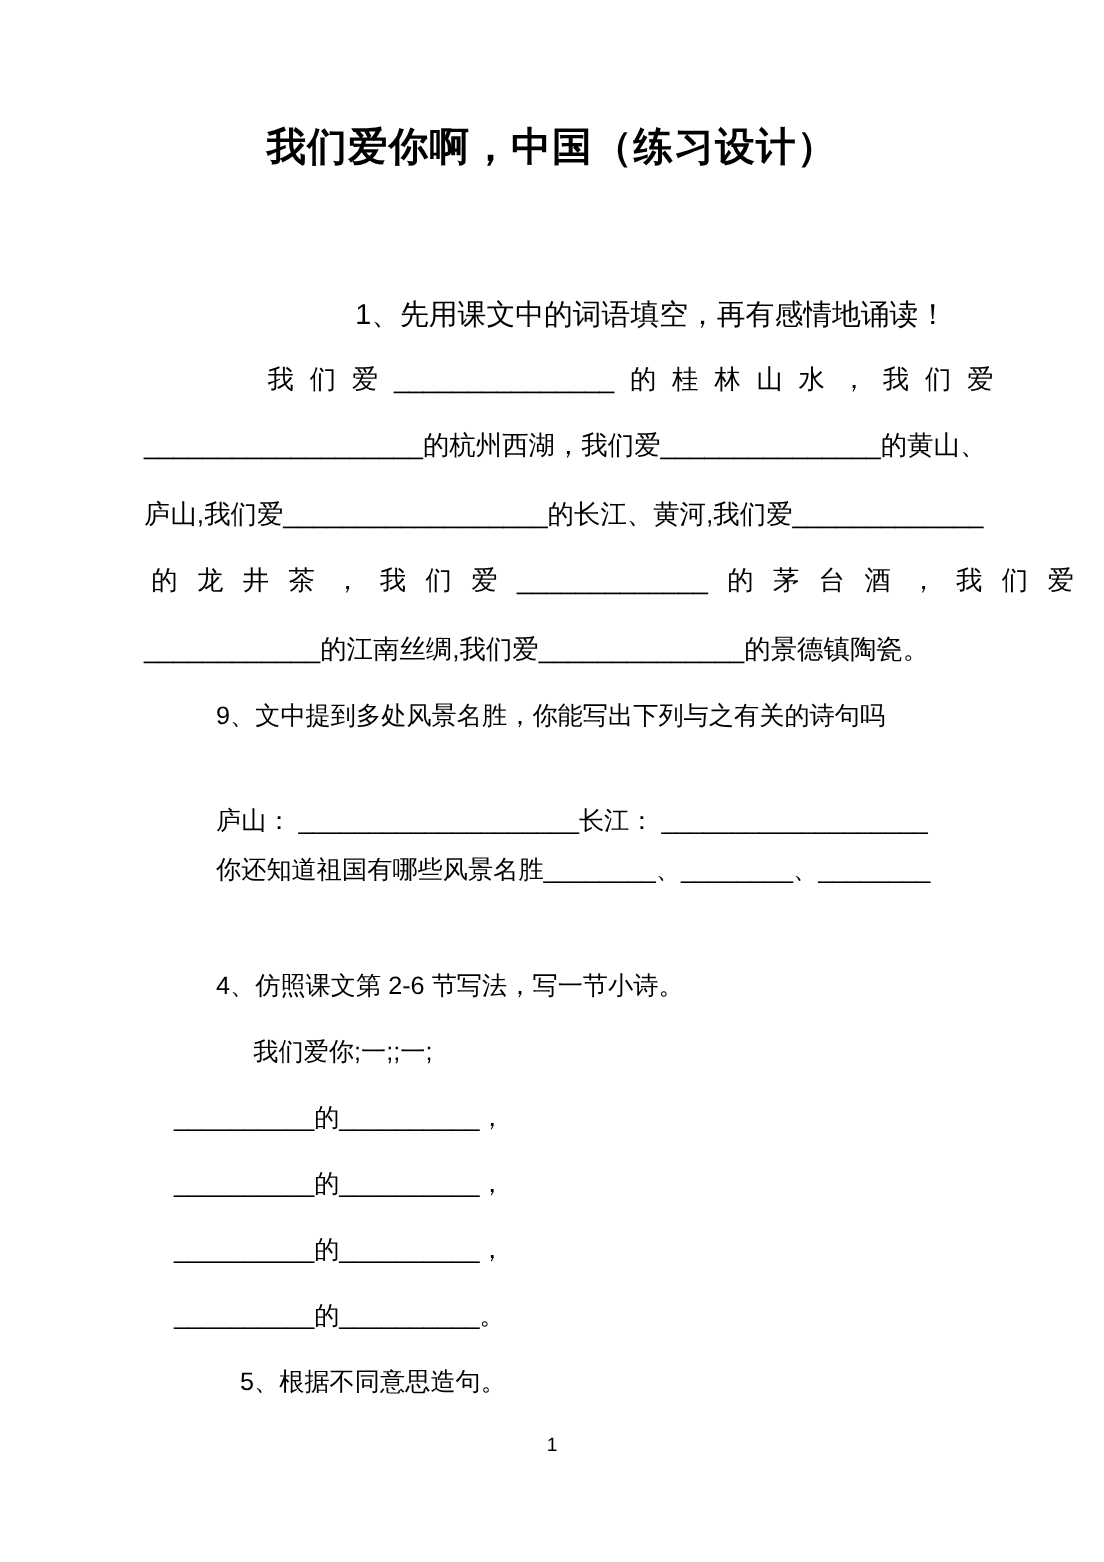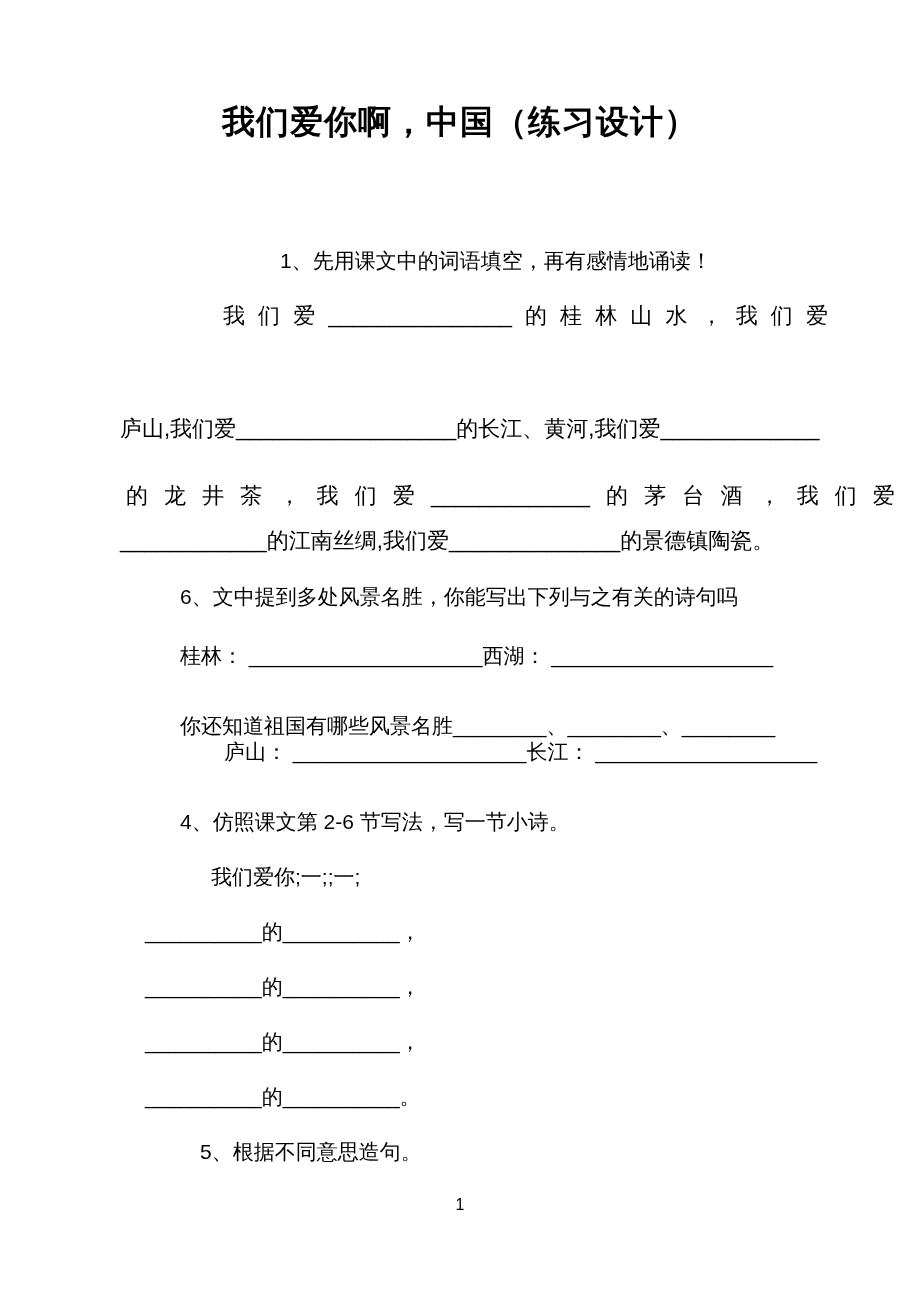--- a/index.html
+++ b/index.html
@@ -29,30 +29,30 @@
   }
   .line {
     position: absolute;
     font-size: 21px;
     line-height: 1.3;
     white-space: pre;
     color: #000000;
   }
   .para { font-size: 22px; }
   .spread7  { word-spacing: 7px; margin-left: 18px; }
-  .spread10 { word-spacing: 10px; margin-top: 12px; }
-  .l-a { top: 247px; left: 280px; font-size: 21px; }
+  .spread10 { word-spacing: 10px; }
+  .l-a { top: 247px; left: 296px; font-size: 24px; }
   .l-b { top: 302px; left: 205px; }
   .l-c { top: 357px; left: 120px; }
   .l-d { top: 415px; left: 120px; }
   .l-e { top: 470px; left: 126px; }
   .l-f { top: 527px; left: 120px; }
   .l-g { top: 583px; left: 180px; }
   .l-h { top: 642px; left: 180px; }
-  .l-i { top: 738px; left: 180px; margin-left: 44px; }
+  .l-i { top: 671px; left: 180px; }
   .l-j { top: 712px; left: 180px; text-align: center; }
   .l-k { top: 808px; left: 180px; }
   .l-l { top: 863px; left: 183px; margin-left: 28px; }
   .l-m { top: 918px; left: 145px; }
   .l-n { top: 973px; left: 145px; }
   .l-o { top: 1028px; left: 145px; }
   .l-p { top: 1083px; left: 145px; }
   .l-q { top: 1138px; left: 180px; margin-left: 20px; }
   .page-number {
     position: absolute;
@@ -67,30 +67,30 @@
 <body>
 
 <div class="page">
 
   <div class="doc-title">我们爱你啊，中国（练习设计）</div>
 
   <div class="line l-a">1、先用课文中的词语填空，再有感情地诵读！</div>
 
   <div class="line para spread7 l-b">我 们 爱 _______________ 的 桂 林 山 水 ， 我 们 爱</div>
 
+  <div class="line para l-c">___________________的杭州西湖，我们爱_______________的黄山、</div>
 
   <div class="line para l-d">庐山,我们爱__________________的长江、黄河,我们爱_____________</div>
 
   <div class="line para spread10 l-e">的 龙 井 茶 ， 我 们 爱 _____________ 的 茅 台 酒 ， 我 们 爱</div>
 
   <div class="line para l-f">____________的江南丝绸,我们爱______________的景德镇陶瓷。</div>
 
-  <div class="line l-g">6、文中提到多处风景名胜，你能写出下列与之有关的诗句吗</div>
+  <div class="line l-g">9、文中提到多处风景名胜，你能写出下列与之有关的诗句吗</div>
 
-  <div class="line l-h">桂林： ____________________西湖： ___________________</div>
 
   <div class="line l-i">庐山： ____________________长江： ___________________</div>
 
   <div class="line l-j">你还知道祖国有哪些风景名胜________、________、________</div>
 
   <div class="line l-k">4、仿照课文第 2-6 节写法，写一节小诗。</div>
 
   <div class="line l-l">我们爱你;一;;一;</div>
 
   <div class="line l-m">__________的__________，</div>

